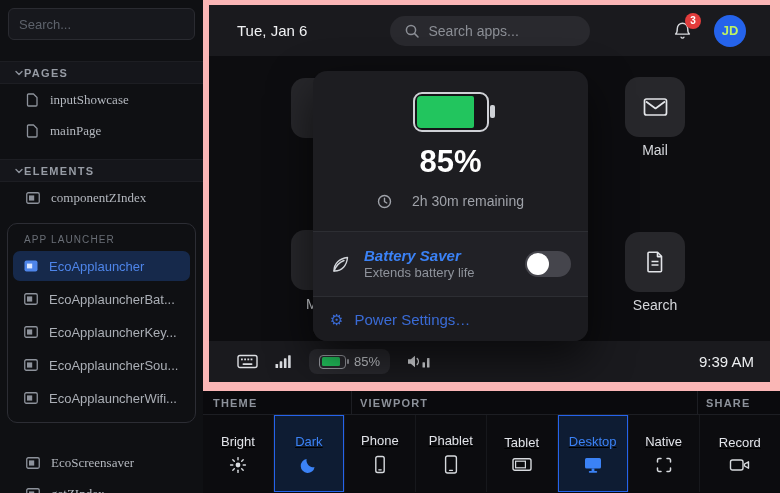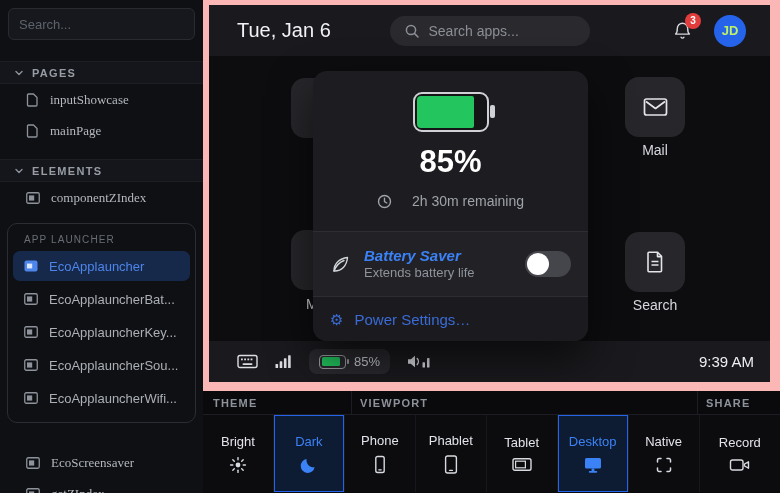--- a/index.html
+++ b/index.html
@@ -13,21 +13,21 @@
 
   
   .sidebar { position:absolute; left:0; top:0; width:203px; height:493px; background:#0f1013; }
   .search-wrap { padding:8px; }
   .search-wrap input {
     width:100%; height:32px; background:#17181d; border:1px solid #2a2b31; border-radius:6px;
     color:#aeb2ba; font-size:13px; padding:0 10px; outline:none; font-family:inherit;
   }
   .search-wrap input::placeholder { color:#5d626b; }
   .side-header {
-    height:23px; display:flex; align-items:center; gap:8px; padding-left:14px;
+    height:23px; display:flex; align-items:center; gap:0; padding-left:14px;
     color:#979ca5; font-size:11px; font-weight:bold; letter-spacing:1.3px;
     background:#15161b; border-top:1px solid #1d1e23; border-bottom:1px solid #1d1e23;
     margin-top:13px;
   }
   .side-header:first-of-type { margin-top:6px; }
   .tree-item {
     height:31px; display:flex; align-items:center; gap:11px; padding-left:26px;
     color:#b4b8bf; font-size:13px; cursor:default;font-family:Liberation Serif, serif;
   }
   .tree-item .ticon, .group-item .ticon { color:#8d929b; flex:0 0 auto; }
@@ -44,21 +44,21 @@
   .side-bottom { margin-top:24px; }
 
   
   .preview-frame {
     position:absolute; left:203px; top:0; width:577px; height:391px;
     background:#fbb6b6; padding:5px 10px 9px 6px;
   }
   .preview { width:100%; height:100%; background:#0d0d10; position:relative; overflow:hidden; }
 
   .topbar { height:51px; background:#1a1a1e; display:flex; align-items:center; padding:0 24px 0 28px; position:relative; }
-  .p-date { color:#f1f2f4; font-size:20px; }
+  .p-date { color:#f1f2f4; font-size:15px; }
   .searchpill {
     position:absolute; left:50%; top:50%; transform:translate(-50%,-50%);
     width:200px; height:30px; background:#29292e; border-radius:15px;
     display:flex; align-items:center; gap:9px; padding:0 14px; color:#8b8e95; font-size:14px;
   }
   .bell-wrap { margin-left:auto; position:relative; color:#d6d8dc; }
   .badge {
     position:absolute; top:-8px; right:-9px; min-width:16px; height:16px; border-radius:8px;
     background:#e23c3c; color:#fff; font-size:10px; font-weight:bold;
     display:flex; align-items:center; justify-content:center; padding:0 4px;
@@ -103,21 +103,21 @@
     display:flex; align-items:center; gap:17px; padding:0 16px 0 28px; color:#dcdee2;
   }
   .batt-pill { display:flex; align-items:center; gap:8px; background:#2a2a2f; border-radius:8px; padding:5px 10px; }
   .mini-batt { width:27px; height:14px; border:1.5px solid #9b9da4; border-radius:4px; padding:1.5px; position:relative; }
   .mini-batt::after { content:""; position:absolute; right:-4px; top:3.5px; width:2px; height:5px; background:#9b9da4; border-radius:1px; }
   .mini-batt .fill { height:100%; width:85%; background:#22c55e; border-radius:1.5px; }
   .batt-pill .txt { color:#cdd0d5; font-size:13px; }
   .p-time { margin-left:auto; color:#eceef0; font-size:15px; }
 
   
-  .toolbar { position:absolute; left:203px; top:391px; width:577px; height:102px; background:#0a0a0d; }
+  .toolbar { position:absolute; left:203px; top:391px; width:577px; height:102px; background:#0a0a0d;text-decoration:underline; }
   .tb-headers { position:relative; height:24px; border-bottom:1px solid #1d1e23; }
   .tb-headers span { position:absolute; top:6px; color:#8d929b; font-size:11px; font-weight:bold; letter-spacing:1.2px; }
   .hd-theme { left:10px; } .hd-viewport { left:157px; } .hd-share { left:503px; }
   .hd-div { position:absolute; top:0; bottom:0; width:1px; background:#1d1e23; }
   .tb-buttons { display:flex; height:77px; }
   .tb-btn {
     flex:1; border-right:1px solid #17181c; background:#0c0c0f;
     display:flex; flex-direction:column; align-items:center; justify-content:center; gap:7px;
     color:#e2e4e9; font-size:13px; cursor:pointer;
   }

